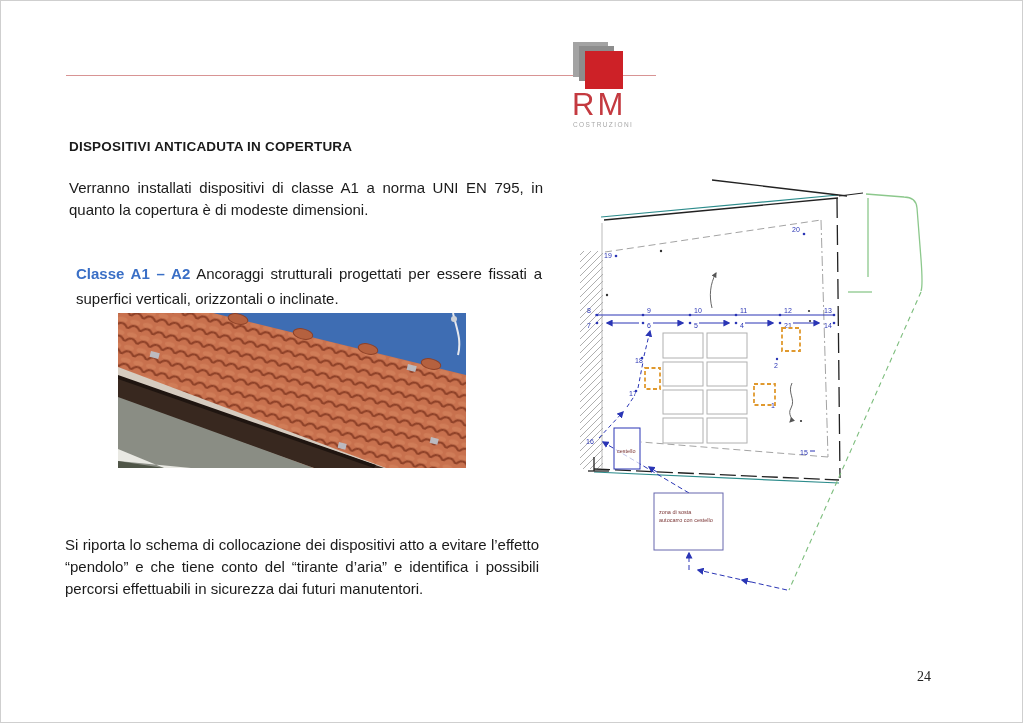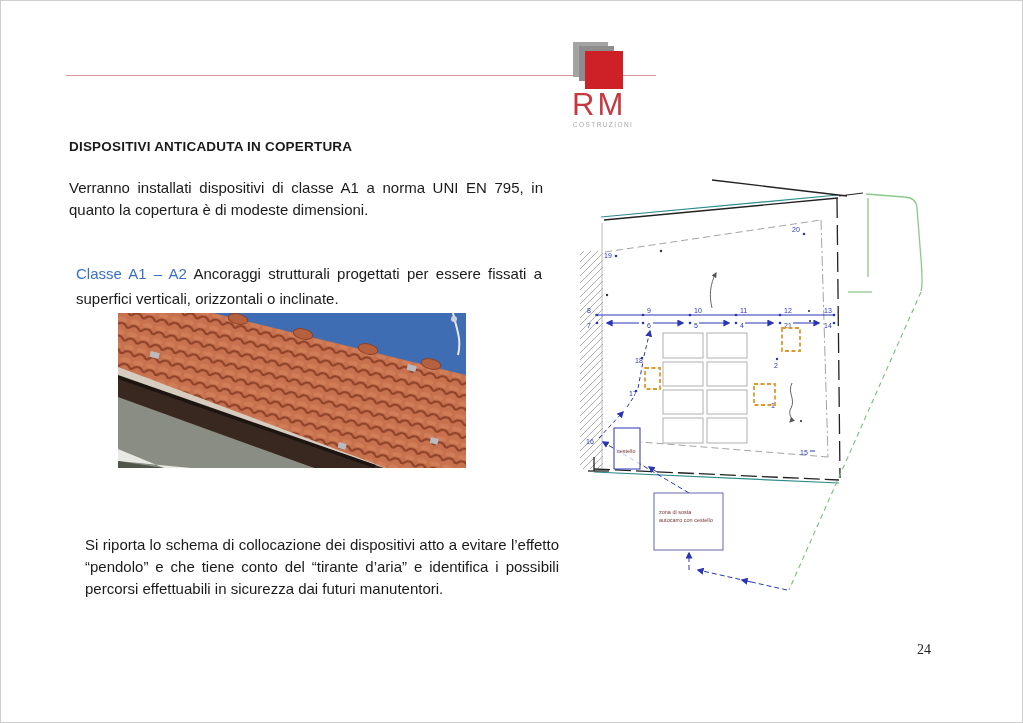--- a/index.html
+++ b/index.html
@@ -13,23 +13,23 @@
   #sq2{left:12px;top:7px;width:35px;height:35px;background:#8d8d8d;}
   #sq3{left:18px;top:12px;width:38px;height:38px;background:#cd2127;}
   #logo-text{position:absolute;left:5px;top:50px;font-size:31px;line-height:31px;letter-spacing:3px;color:#c43a40;font-weight:400;}
   #logo-sub{position:absolute;left:6px;top:82px;font-size:6.5px;letter-spacing:1.4px;color:#a8a8a8;}
 
   
   .tblock{position:absolute;font-size:15px;line-height:22px;text-align:justify;}
   #title{position:absolute;left:68px;top:138px;font-size:13.5px;font-weight:bold;letter-spacing:.2px;}
   #para1{left:68px;top:176px;width:474px;}
   #classe{left:75px;top:260px;width:466px;line-height:25px;}
-  .classe-label{color:#3a6fc6;font-weight:normal;}
-  #para2{left:84px;top:533px;width:474px;}
-  #pagenum{position:absolute;left:916px;top:641px;font-family:"Liberation Serif",serif;font-size:14px;color:#222;}
+  .classe-label{color:#3a6fc6;font-weight:bold;}
+  #para2{left:64px;top:533px;width:474px;}
+  #pagenum{position:absolute;left:916px;top:668px;font-family:"Liberation Serif",serif;font-size:14px;color:#222;}
 
   
   #photo{position:absolute;left:117px;top:312px;width:348px;height:155px;}
   #plan{position:absolute;left:573px;top:168px;width:392px;height:435px;}
   svg text{font-family:"Liberation Sans",sans-serif;}
   .bl{fill:#2a35b5;font-size:7px;}
   .tiny{fill:#7a3535;font-size:5.5px;}
 </style>
 </head>
 <body>

